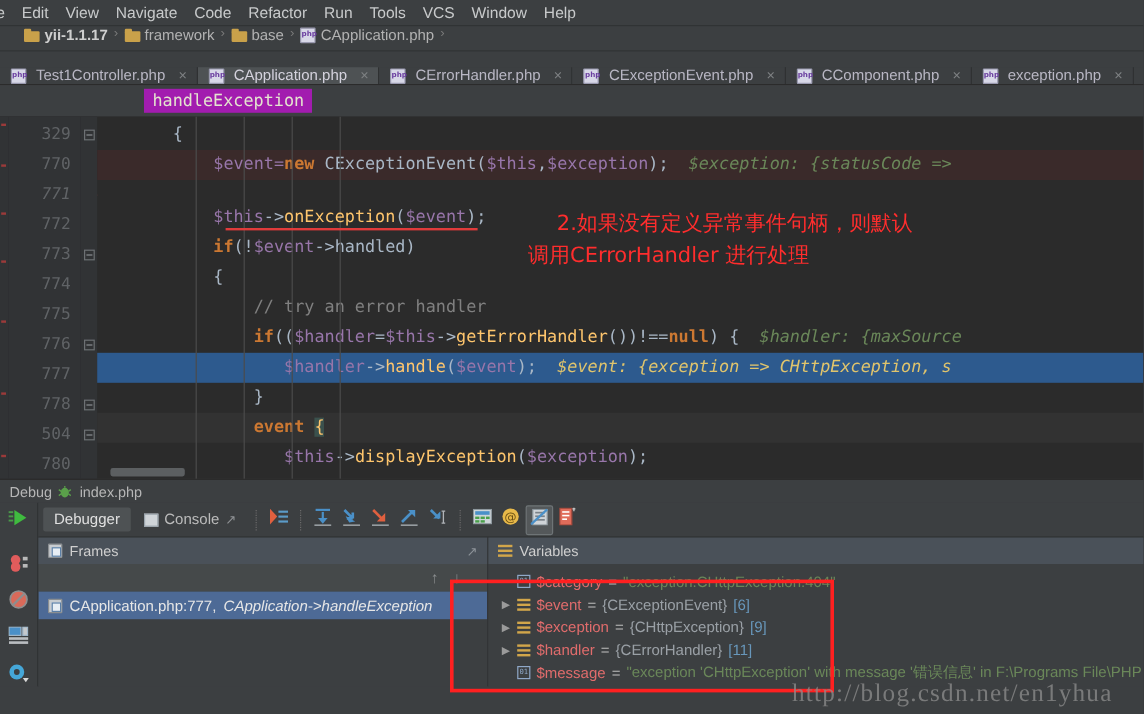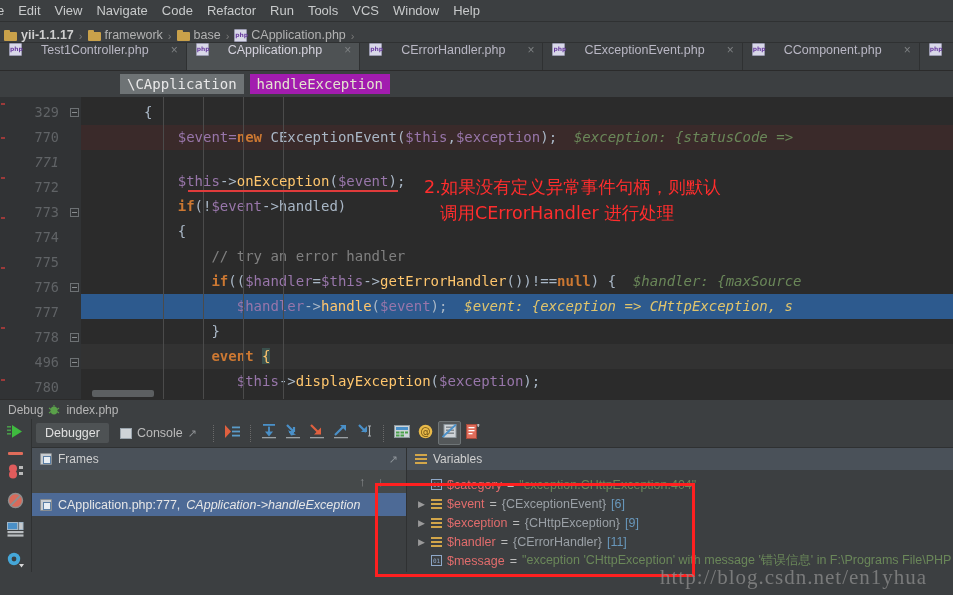--- a/index.html
+++ b/index.html
@@ -19,21 +19,21 @@
     padding-left: 0px; font-size: 13px; color: #c8cacb;
     border-bottom: 1px solid #2f3132;
     overflow: hidden;
   }
   .menu-item { padding: 0 7px; line-height: 22px; white-space: nowrap; }
   .menu-item:first-child { padding-left: 0; margin-left: -6px; }
 
   
   .breadcrumb {
     height: 21px; background: #3c3f41;
-    display: flex; align-items: flex-end; padding-left: 4px;
+    display: flex; align-items: flex-start; padding-left: 20px;
     font-size: 12.5px; color: #b2b2b2;
     border-bottom: 1px solid #2f3132;
   }
   .crumb { display: flex; align-items: center; }
   .crumb-label { margin-left: 4px; }
   .crumb.root .crumb-label { font-weight: bold; color: #cfcfcf; }
   .crumb-sep { color: #7a7a7a; margin: 0 5px; font-size: 11px; }
   .ico-folder {
     width: 13px; height: 11px; position: relative; display: inline-block;
   }
@@ -54,24 +54,25 @@
     font-size:6px; line-height:8px; text-align:center;
     color:#6b3fa0; font-family:"DejaVu Sans", sans-serif; font-weight:bold;
   }
 
   
   .tabbar {
     height: 28px; background: #3c3f41; display: flex; align-items: stretch;
     border-bottom: 1px solid #2b2b2b; overflow: hidden;
   }
   .tab {
-    display: flex; align-items: flex-start; gap: 19px;
+    display: flex; align-items: flex-end; gap: 8px;
     padding: 0 8px 0 9px; font-size: 12.5px; color: #b9b7c4;
     border-right: 1px solid #2f3132; white-space: nowrap;
     background: #3c3f41;
+    margin-top: 13px;
   }
   .tab.active { background: #4e5254; color: #d4d2dd; }
   .tab .tab-close { color: #7e8183; font-size: 12px; margin-left: 3px; }
 
   
   .navbar {
     height: 26px; background: #3c3f41; display: flex; align-items: center;
     padding-left: 120px; gap: 6px;
   }
   .nav-chip {
@@ -307,21 +308,20 @@
       <span class="ico-php"></span>
       <span>exception.php</span>
       <span class="tab-close">×</span>
     </div>
     <div class="tab">
       <span class="ico-php"></span>
     </div>
   </div>
 
   <div class="navbar">
-    <span class="nav-chip cls">\CApplication</span>
     <span class="nav-chip fn">handleException</span>
   </div>
 
   <div class="editor">
 
     <div class="marker-strip">
       <div class="err" style="top:6px"></div>
       <div class="err" style="top:40px"></div>
       <div class="err" style="top:80px"></div>
       <div class="err" style="top:120px"></div>
@@ -341,21 +341,21 @@
           </svg>
         </span>
       </div>
       <div class="ln">772</div>
       <div class="ln">773</div>
       <div class="ln">774</div>
       <div class="ln">775</div>
       <div class="ln">776</div>
       <div class="ln">777</div>
       <div class="ln">778</div>
-      <div class="ln">496</div>
+      <div class="ln">504</div>
       <div class="ln">780</div>
 
     </div>
 
     <div class="foldcol">
       <div class="fold">
           <span class="fold-box"></span>
         </div>
       <div class="fold"></div>
       <div class="fold"></div>
@@ -403,21 +403,21 @@
       <div class="cl exec"><span class="t">                  </span><span class="v">$handler</span><span class="t">-&gt;</span><span class="f">handle</span><span class="p">(</span><span class="v">$event</span><span class="p">);</span><span class="dbg2">  </span><span class="dbg2">$event: {exception =&gt; CHttpException, s</span></div>
 
       <div class="cl"><span class="t">               </span><span class="p">}</span></div>
 
       <div class="cl cur"><span class="t">               </span><span class="k">event</span><span class="t"> </span><span class="brace-hi">{</span></div>
 
       <div class="cl"><span class="t">                  </span><span class="v">$this</span><span class="t">-&gt;</span><span class="f">displayException</span><span class="p">(</span><span class="v">$exception</span><span class="p">);</span></div>
 
     </div>
 
-    <div class="annotation" style="left:424px; top:78px;">2.如果没有定义异常事件句柄，则默认</div>
+    <div class="annotation" style="left:464px; top:78px;">2.如果没有定义异常事件句柄，则默认</div>
     <div class="annotation" style="left:440px; top:104px;">调用CErrorHandler 进行处理</div>
 
     <div class="scroll-thumb" style="left:92px; bottom:2px; width:62px; height:7px;"></div>
   </div>
 
   <div class="debug-header">
     <span>Debug</span>
     <span style="display:inline-block;width:13px;height:12px;">
       <svg width="13" height="12" viewBox="0 0 13 12">
           <ellipse cx="6" cy="6.5" rx="3.4" ry="4" fill="#5aa04a"></ellipse>

